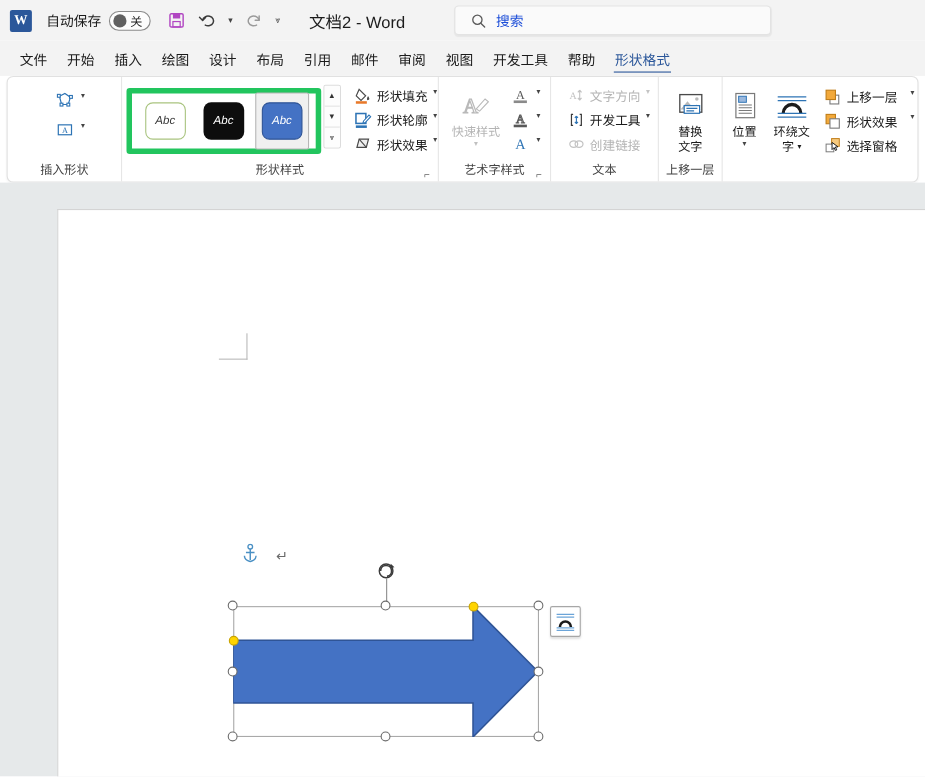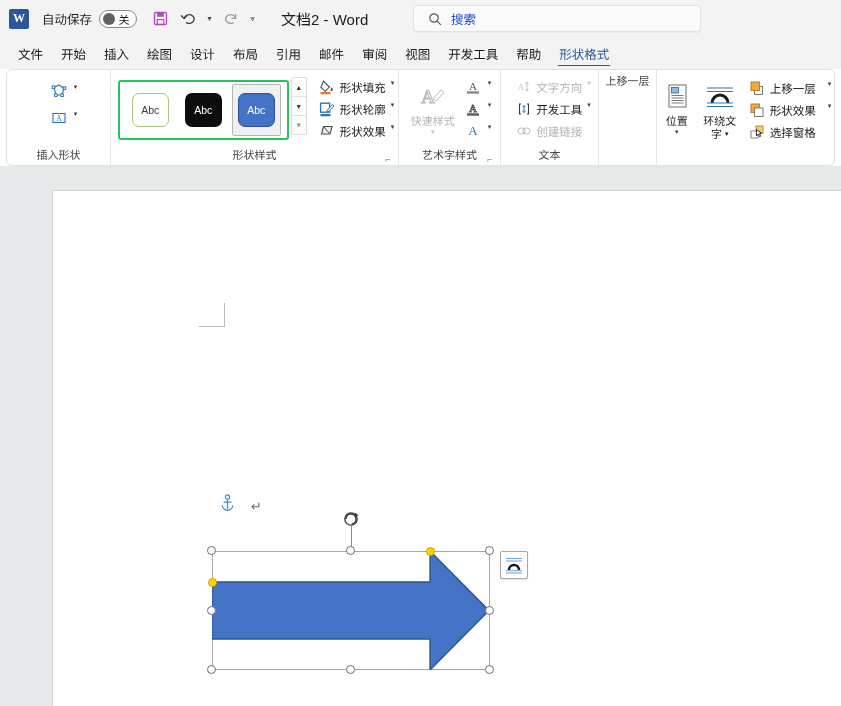--- a/index.html
+++ b/index.html
@@ -124,22 +124,22 @@
   }
   .smbtn .si { width: 19px; display: flex; align-items: center; justify-content: center; }
   .smbtn .sl { font-size: 11.5px; color: #1b1b1b; margin-left: 3px; }
   .smbtn .sc { font-size: 7px; color: #444; margin-left: 5px; }
   .smbtn.disabled .sl { color: #b4b4b4; }
   .smbtn.disabled .sc { color: #c4c4c4; }
 
   
   .gallery {
     display: flex; align-items: center;
-    border: 2px solid #22c55e; border-radius: 3px; background: #fff;
-    height: 60px; padding: 3px 4px; margin-top: 3px;
+    border: 5px solid #22c55e; border-radius: 3px; background: #fff;
+    height: 60px; padding: 3px 4px; margin-top: 3px; font-style: italic;
   }
   .thumb {
     width: 49px; height: 52px; display: flex; align-items: center; justify-content: center;
     margin: 0 2px;
   }
   .thumb.selected { border: 1px solid #b6b6b6; background: #f0f0f0; border-radius: 2px; }
   .sw {
     width: 37px; height: 34px; border-radius: 7px;
     display: flex; align-items: center; justify-content: center;
     font-size: 10.5px;
@@ -445,20 +445,35 @@
               </svg>
             </span>
             <span class="sl">创建链接</span>
           </div>
         </div>
       </div>
       <div class="grp-label">文本</div>
     </div>
 
     <div class="grp" style="width:58px;">
+      <div class="grp-body">
+        <div class="bigbtn">
+          <div class="bi">
+            <svg width="34" height="30" viewBox="0 0 34 30">
+              <rect x="7" y="4" width="20" height="16" fill="#fff" stroke="#4a4a4a" stroke-width="1.2"></rect>
+              <path d="M8 17 L14 10 L19 16 L22 13 L26 17.5 L8 17.5 Z" fill="#b9b9b9"></path>
+              <circle cx="22.5" cy="8" r="1.6" fill="#b9b9b9"></circle>
+              <rect x="11" y="14" width="14" height="7" fill="#fff" stroke="#2E74B5" stroke-width="1.1"></rect>
+              <path d="M13 16.5 L23 16.5 M13 18.7 L20 18.7" stroke="#2E74B5" stroke-width="1.1"></path>
+            </svg>
+          </div>
+          <div class="bl">替换</div>
+          <div class="bl">文字</div>
+        </div>
+      </div>
       <div class="grp-label">上移一层</div>
     </div>
 
     <div class="grp" style="width:175px;">
       <div class="grp-body" style="padding-left:2px;">
         <div class="bigbtn" style="width:42px;">
           <div class="bi">
             <svg width="30" height="30" viewBox="0 0 30 30">
               <rect x="7" y="3" width="17" height="22" fill="#fff" stroke="#7a7a7a" stroke-width="1.1"></rect>
               <rect x="9.5" y="5.5" width="7" height="5.5" fill="#9ab8dd" stroke="#2E74B5" stroke-width=".9"></rect>

